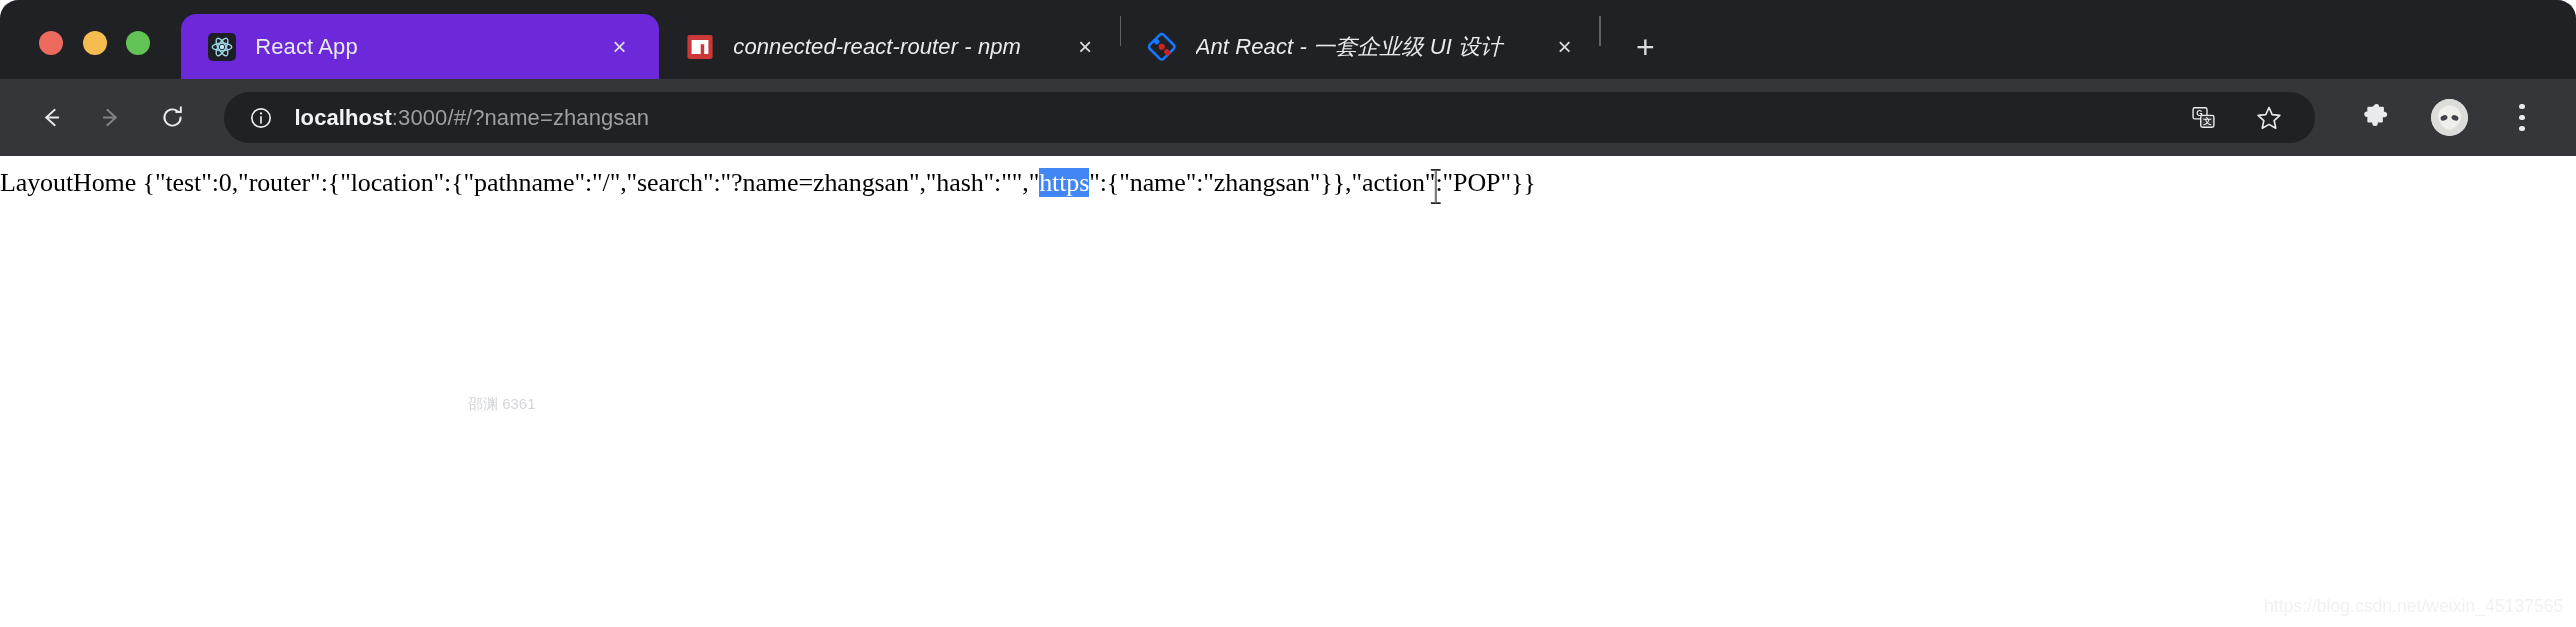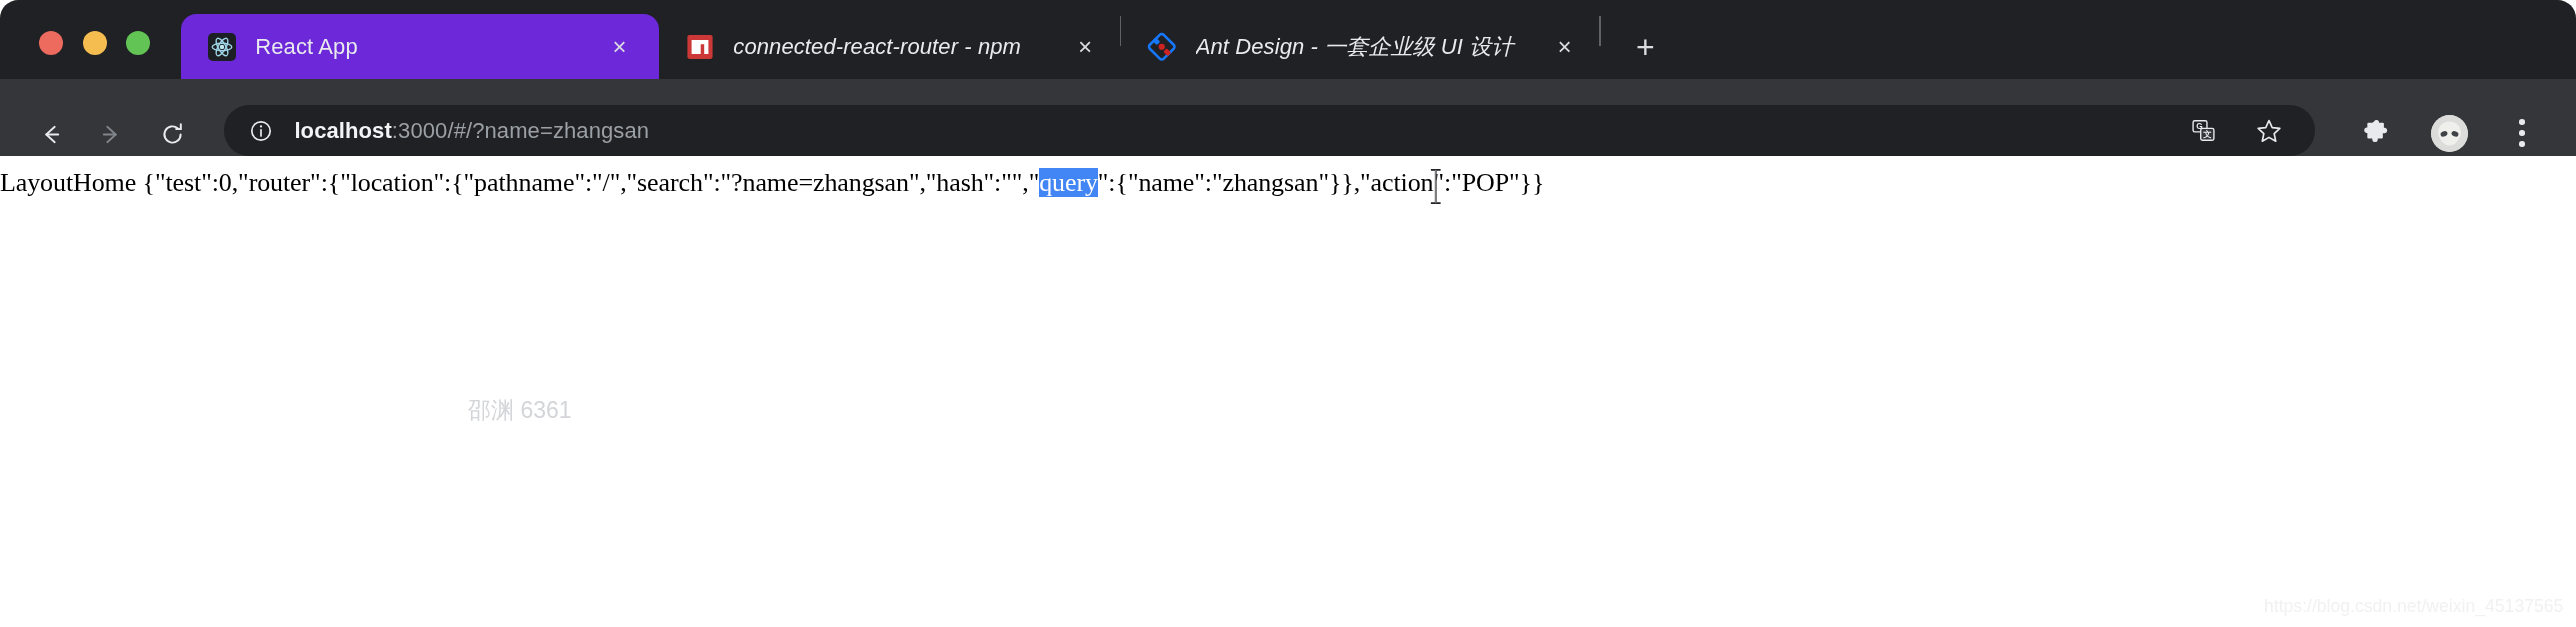--- a/index.html
+++ b/index.html
@@ -131,21 +131,21 @@
     line-height: 1;
     font-weight: 300;
     align-self: flex-end;
   }
 
   
   .toolbar {
     background: #35363a;
     height: 77px;
     display: flex;
-    align-items: flex-end;
+    align-items: center;
     padding: 0 31px 0 28px;
     box-sizing: border-box;
     position: relative;
   }
   .nav-btn {
     width: 44px;
     height: 44px;
     display: flex;
     align-items: center;
     justify-content: center;
@@ -271,21 +271,21 @@
     left: 1428px;
     top: 167px;
     width: 15.5px;
     height: 39px;
     pointer-events: none;
   }
   .watermark-center {
     position: absolute;
     left: 468px;
     top: 239px;
-    font-size: 23px;
+    font-size: 15px;
     color: #d3d5d8;
     font-family: "Liberation Sans", sans-serif;
     white-space: nowrap;
   }
   .watermark-corner {
     position: absolute;
     right: 12.7px;
     bottom: 9.8px;
     font-size: 17.6px;
     color: #f1f1f1;
@@ -341,21 +341,21 @@
         <span class="tab-favicon">
           <svg width="29.5" height="29.5" viewBox="0 0 42 42">
             <g transform="translate(21,21) rotate(45)">
               <rect x="-14" y="-14" width="28" height="28" rx="4" fill="none" stroke="#1677ff" stroke-width="3.6"></rect>
               <rect x="-15.5" y="-3.5" width="9" height="7" rx="2" fill="#1677ff"></rect>
               <rect x="6.5" y="-3.5" width="9" height="7" rx="2" fill="#cf2222"></rect>
             </g>
             <circle cx="21" cy="21" r="4.4" fill="#cf2222"></circle>
           </svg>
         </span>
-        <span class="tab-title">Ant Design - 一套企业级 UI 设计</span>
+        <span class="tab-title">Ant React - 一套企业级 UI 设计</span>
         <span class="tab-close">×</span>
       </div>
 
       <span class="tab-sep"></span>
 
       <span class="new-tab-btn">+</span>
     </div>
   </div>
 
   <div class="toolbar">
@@ -430,21 +430,21 @@
         <span class="kebab">
           <i></i>
             <i></i>
             <i></i>
         </span>
       </span>
     </div>
   </div>
 
   <div class="viewport">
-    <div class="page-text"><span>LayoutHome {"test":0,"router":{"location":{"pathname":"/","search":"?name=zhangsan","hash":"","</span><span class="sel">query</span><span>":{"name":"zhangsan"}},"action":"POP"}}</span></div>
+    <div class="page-text"><span>LayoutHome {"test":0,"router":{"location":{"pathname":"/","search":"?name=zhangsan","hash":"","</span><span class="sel">https</span><span>":{"name":"zhangsan"}},"action":"POP"}}</span></div>
 
     <div class="watermark-center">邵渊 6361</div>
     <div class="watermark-corner">https://blog.csdn.net/weixin_45137565</div>
   </div>
 
   <span class="text-caret">
     <svg width="15.5" height="39" viewBox="0 0 22 56">
       <path d="M11 4 V52" stroke="#202124" stroke-width="2.6"></path>
       <path d="M4 4 H18 M4 52 H18" stroke="#202124" stroke-width="2.6" fill="none"></path>
       <path d="M11 4 V52" stroke="#ffffff" stroke-width="0.8"></path>

